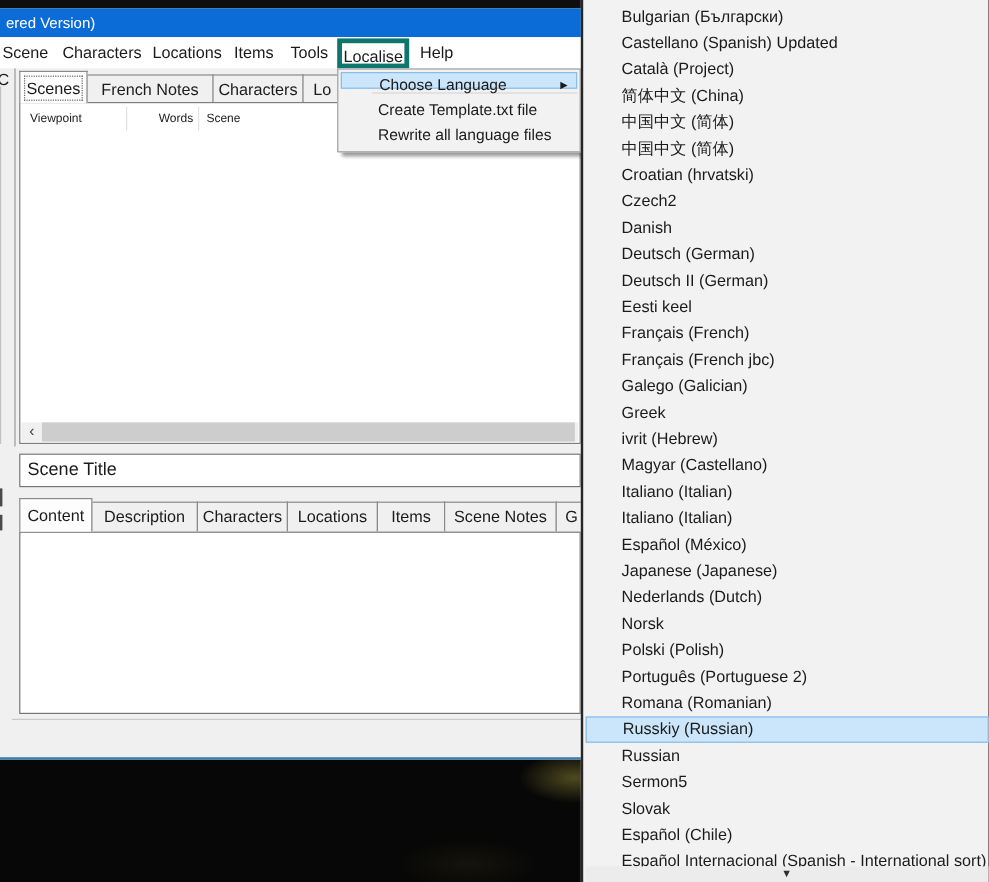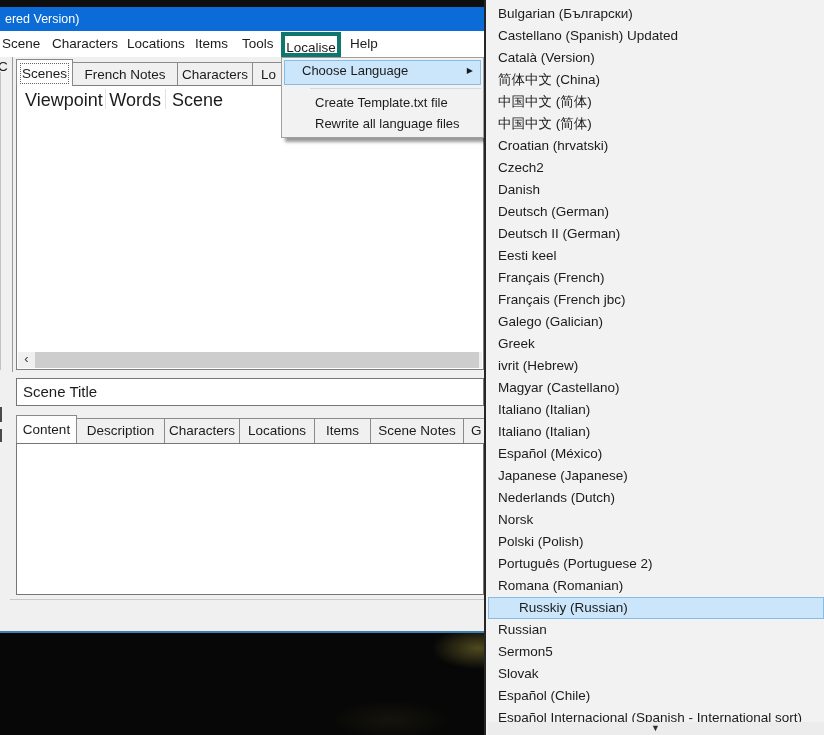--- a/index.html
+++ b/index.html
@@ -41,21 +41,21 @@
   .focus-dots{position:absolute;left:3px;right:3px;top:3px;bottom:2px;border:1px dotted #666;}
   
   .t2{top:418px;height:25px;line-height:24px;}
   .t2.selected{top:415px;height:28px;line-height:28px;}
   #t2-0{left:16px;width:61px}#t2-1{left:76px;width:89px}#t2-2{left:164px;width:76px}#t2-3{left:239px;width:76px}
   #t2-4{left:314px;width:57px}#t2-5{left:370px;width:94px}#t2-6{left:463px;width:30px;text-align:left;padding-left:7px}
 
   
   .listpanel{position:absolute;left:16px;top:85px;width:468px;height:285px;background:#fff;
              border:1px solid #7f7f7f;box-sizing:border-box;z-index:2;}
-  .lv-label{position:absolute;top:4px;font-size:18px;line-height:20px;}
+  .lv-label{position:absolute;top:4px;font-size:10px;line-height:20px;}
   #lvh0{left:8px}
   #lvh1{left:90px;width:54px;text-align:right}
   #lvh2{left:155px}
   .lv-sep{position:absolute;top:3px;width:1px;height:20px;background:#e2e2e2;}
   #lvs0{left:88px}#lvs1{left:148px}
   .hscroll{position:absolute;left:1px;right:1px;bottom:1px;height:16px;background:#f0f0f0;}
   .hs-btn{position:absolute;left:0;top:0;width:17px;height:16px;color:#404040;font-size:13px;
           line-height:14px;text-align:center;}
   .hs-thumb{position:absolute;left:17px;top:0;width:444px;height:16px;background:#cdcdcd;}
 
@@ -67,31 +67,31 @@
   
   .textarea{position:absolute;left:16px;top:443px;width:468px;height:152px;background:#fff;
             border:1px solid #767676;box-sizing:border-box;z-index:2;}
   .underline{position:absolute;left:10px;top:599px;width:480px;height:1px;background:#c9c9c9;}
   .win-bottomline{position:absolute;left:0;bottom:0;right:0;height:2px;background:#3e7fb0;}
 
   
   .dropdown{position:absolute;left:281px;top:57px;width:203px;box-sizing:border-box;background:#f2f2f2;
             border:1px solid #a0a0a0;box-shadow:4px 4px 3px rgba(0,0,0,.4);z-index:5;
             padding:2px 0 3px;font-size:13px;}
-  .dd-item-hl{height:25px;margin:0 2px;background:#cbe6fb;border:1px solid #86bce8;box-sizing:border-box;
-              line-height:19px;padding-left:17px;position:relative;}
+  .dd-item-hl{height:14px;margin:0 2px;background:#cbe6fb;border:1px solid #86bce8;box-sizing:border-box;
+              line-height:19px;padding-left:31px;position:relative;}
   .dd-arrow{position:absolute;right:7px;top:4px;font-size:8px;line-height:12px;color:#1b1b1b;}
   .dd-sep{height:1px;background:#d8d8d8;margin:3px 2px 3px 28px;}
   .dd-item{height:21px;line-height:21px;padding-left:33px;white-space:nowrap;}
 
   
   .langmenu{position:absolute;left:484px;top:0;width:340px;height:735px;box-sizing:border-box;
             background:#f2f2f2;border-left:2px solid #262626;z-index:6;font-size:13.5px;}
   .lang-list{position:absolute;top:3px;left:0;right:0;}
-  .lang-item{height:22px;line-height:22px;padding-left:12px;white-space:nowrap;overflow:hidden;}
+  .lang-item{height:22px;line-height:22px;padding-left:32px;white-space:nowrap;overflow:hidden;}
   .lang-item.selected{background:#cbe6fb;border:1px solid #86bce8;box-sizing:border-box;
                       line-height:20px;margin-left:2px;padding-left:30px;}
   .lang-scrollrow{position:absolute;bottom:0;left:2px;right:0;height:13px;background:#ececec;}
   .lang-downarrow{position:absolute;left:50%;margin-left:-5px;top:0;font-size:9px;line-height:12px;color:#2f2f2f;}
 </style>
 </head>
 <body>
 
 <div class="screen">
 
@@ -170,21 +170,21 @@
     <div class="dd-item">Create Template.txt file</div>
         <div class="dd-item">Rewrite all language files</div>
       </div>
   </div>
 
   <div class="langmenu">
     <div class="lang-list">
 
     <div class="lang-item">Bulgarian (Български)</div>
         <div class="lang-item">Castellano (Spanish) Updated</div>
-        <div class="lang-item">Català (Version)</div>
+        <div class="lang-item">Català (Project)</div>
         <div class="lang-item">简体中文 (China)</div>
         <div class="lang-item">中国中文 (简体)</div>
         <div class="lang-item">中国中文 (简体)</div>
         <div class="lang-item">Croatian (hrvatski)</div>
         <div class="lang-item">Czech2</div>
         <div class="lang-item">Danish</div>
         <div class="lang-item">Deutsch (German)</div>
         <div class="lang-item">Deutsch II (German)</div>
         <div class="lang-item">Eesti keel</div>
         <div class="lang-item">Français (French)</div>

